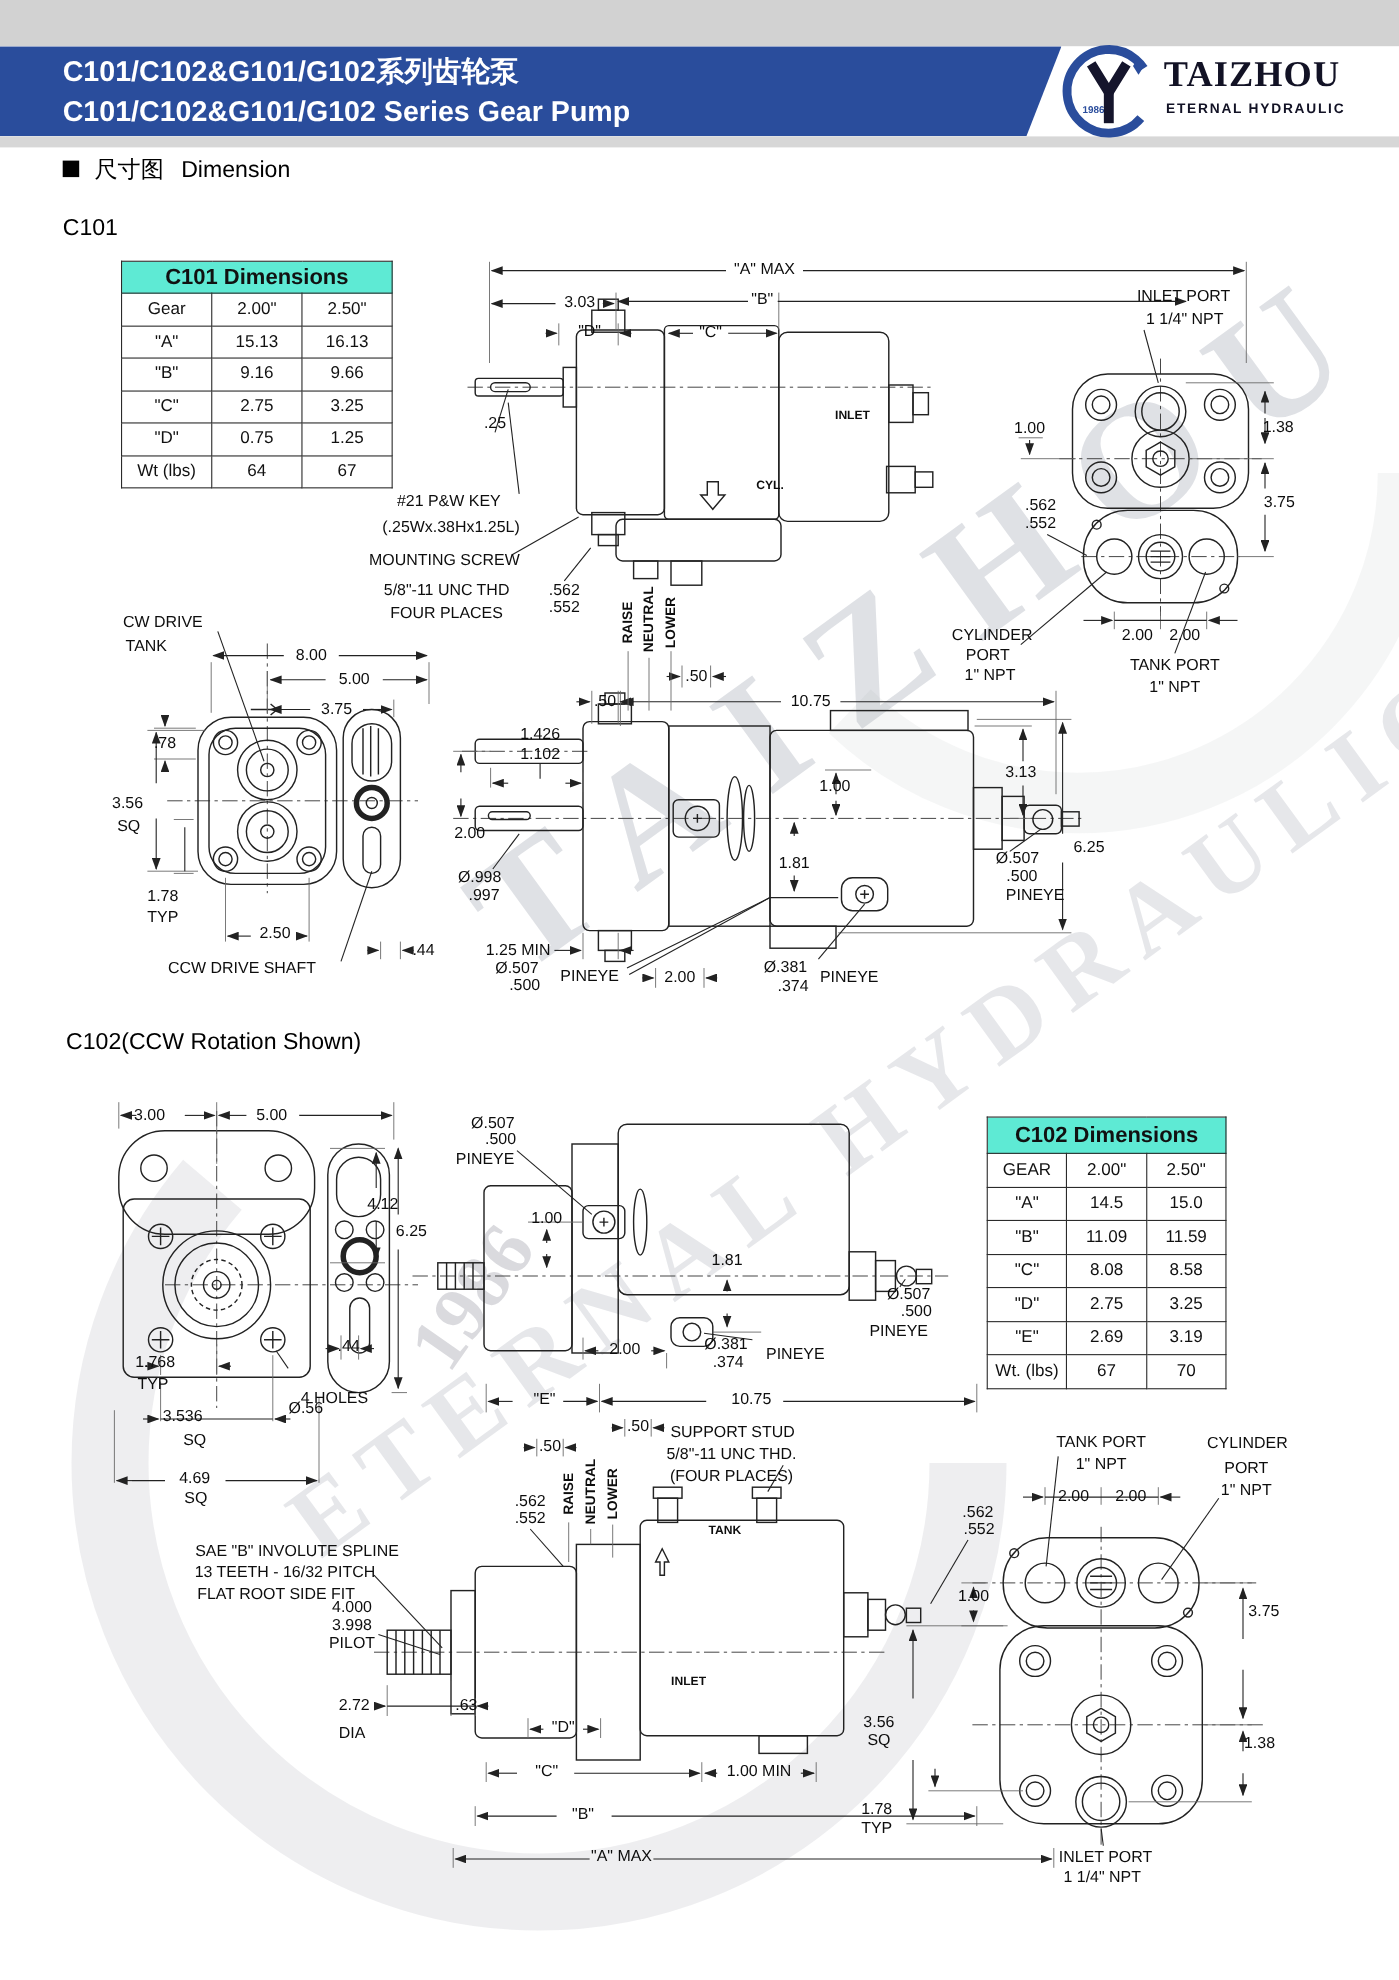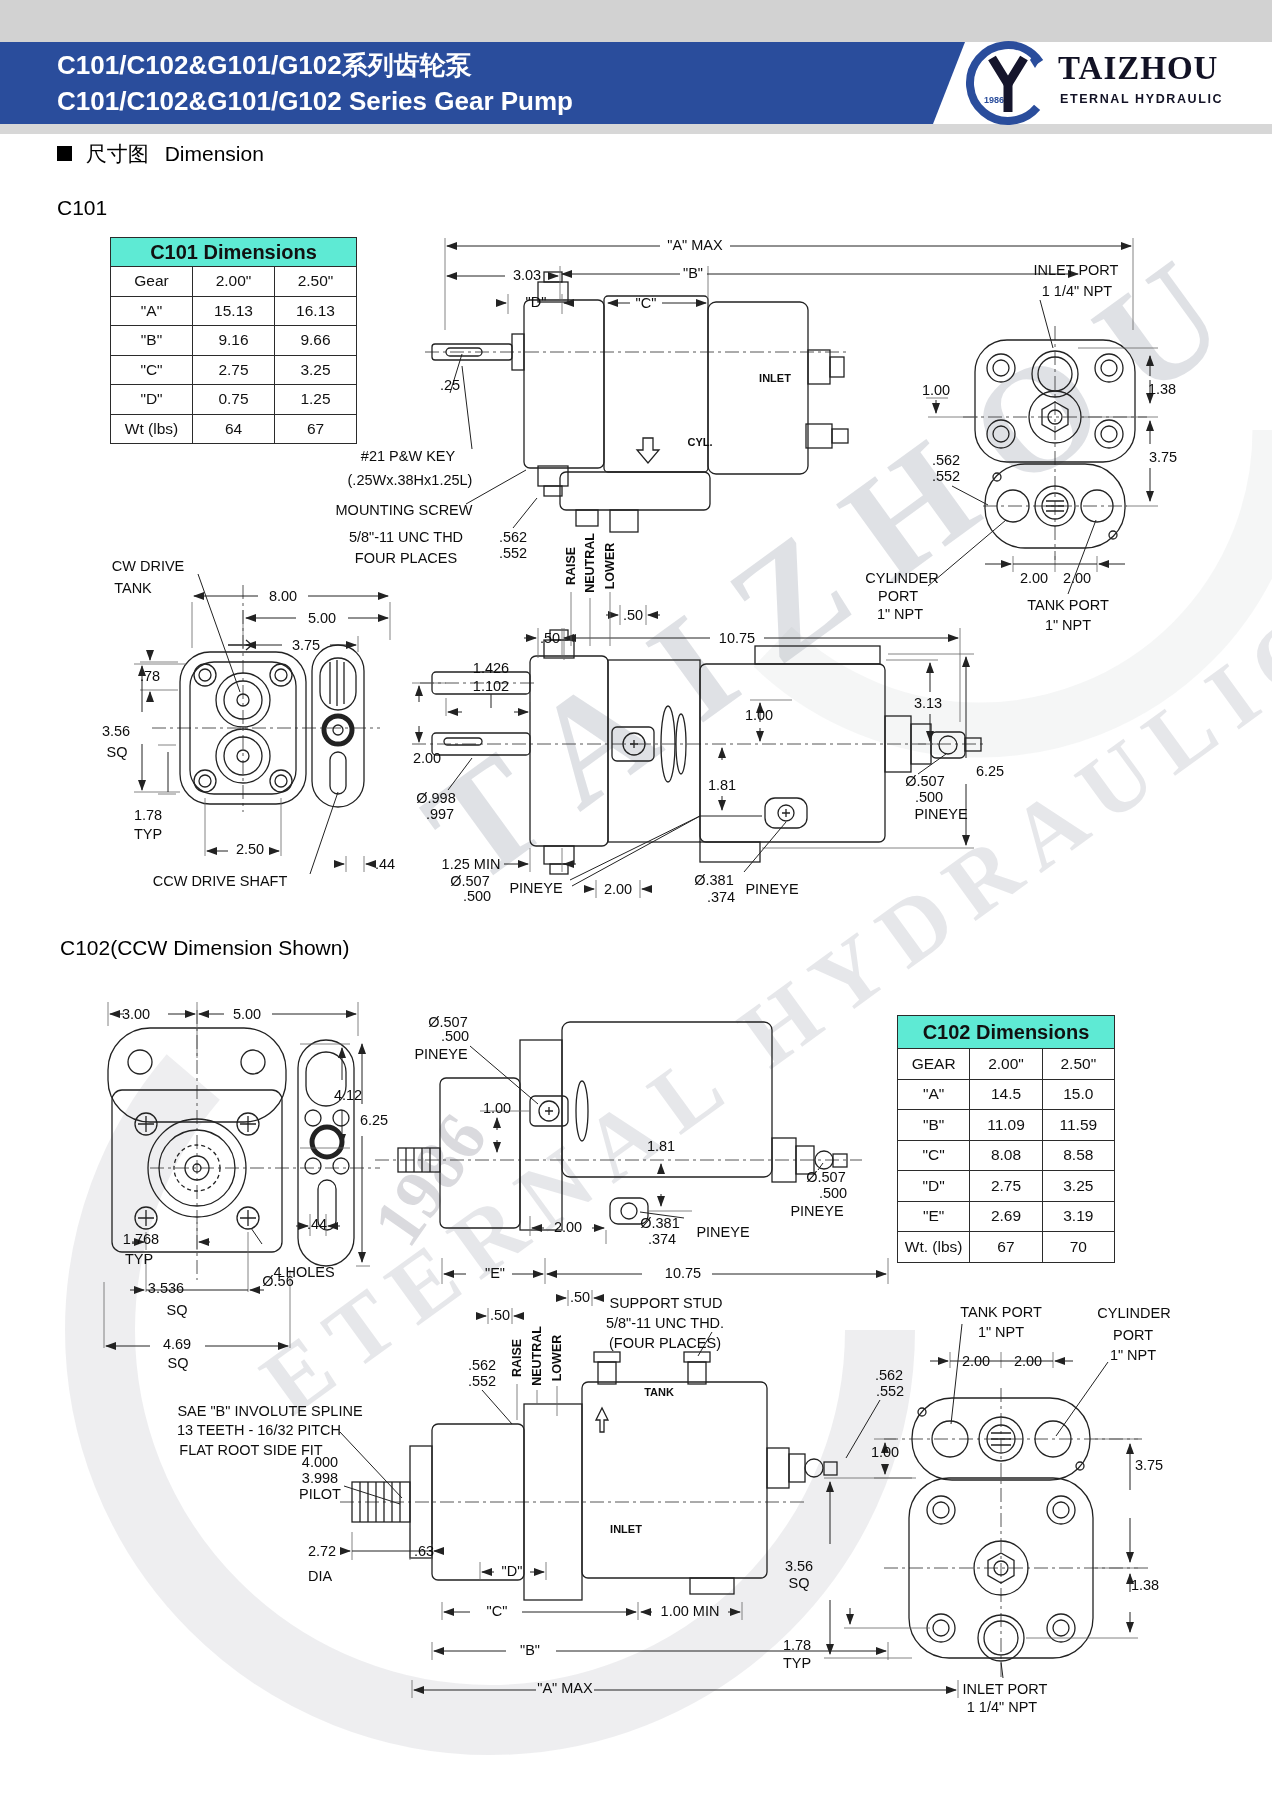--- a/index.html
+++ b/index.html
@@ -77,21 +77,21 @@
   <div class="logo-brand">TAIZHOU</div>
   <div class="logo-sub">ETERNAL HYDRAULIC</div>
   <div class="logo-year">1986</div>
 
   <div class="sec-head">
     <span class="sq"></span>
     <span>尺寸图</span>
     <span style="margin-left:10px">Dimension</span>
   </div>
   <div class="h-c101">C101</div>
-  <div class="h-c102">C102(CCW Dimension Shown)</div>
+  <div class="h-c102">C102(CCW Rotation Shown)</div>
 
   <table class="dim" id="t101">
     <thead>
         <tr>
           <th colspan="3">C101 Dimensions</th>
         </tr>
       </thead>
     <tbody>
         <tr>
           <td>Gear</td>

